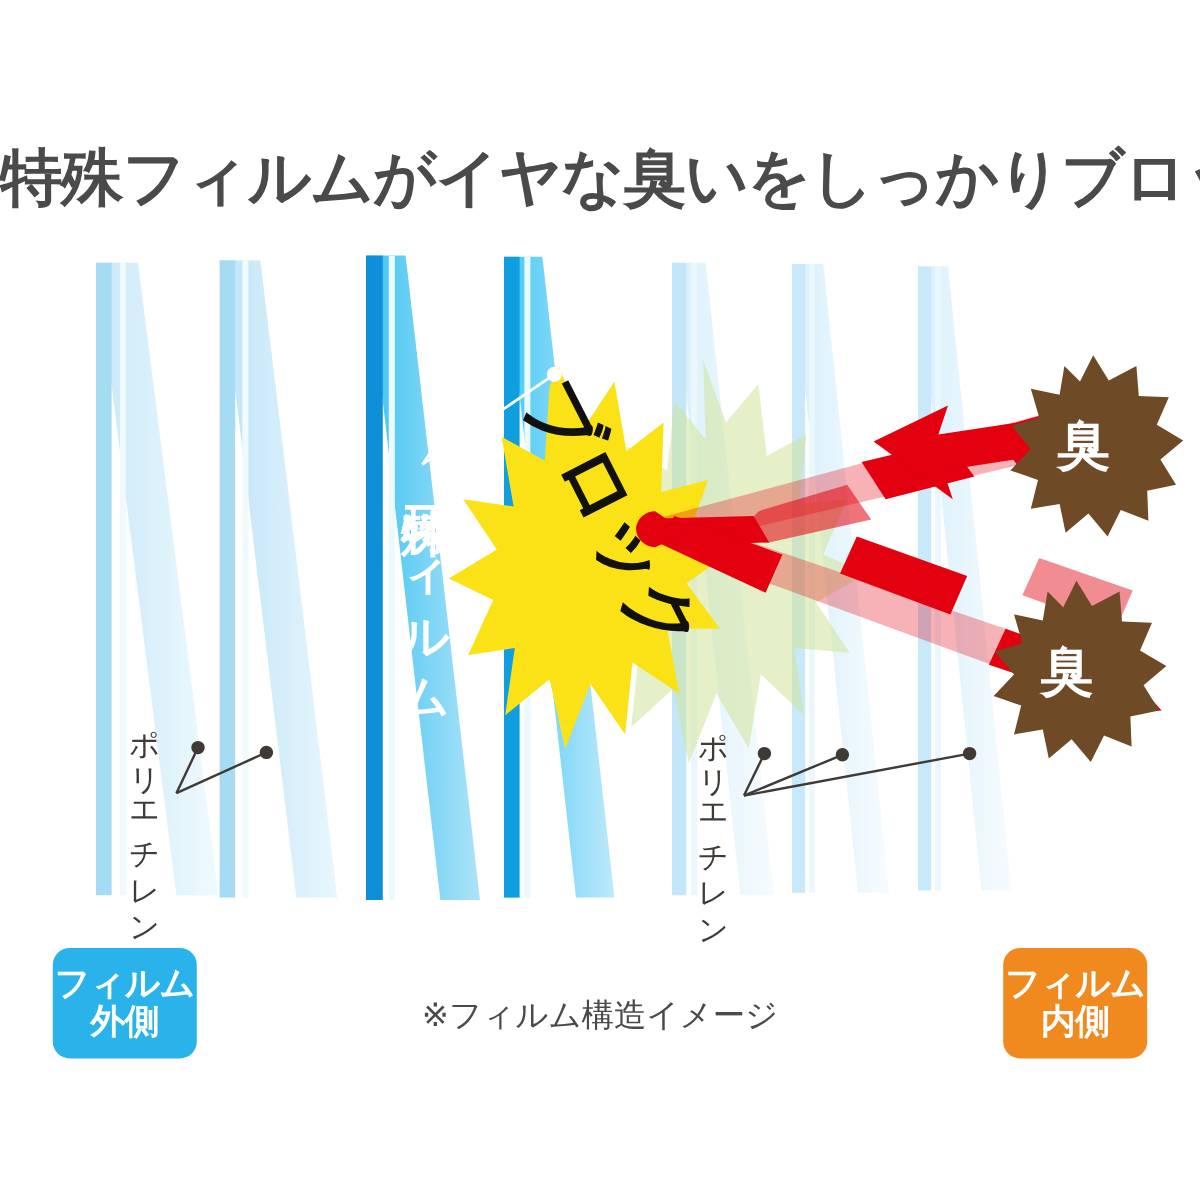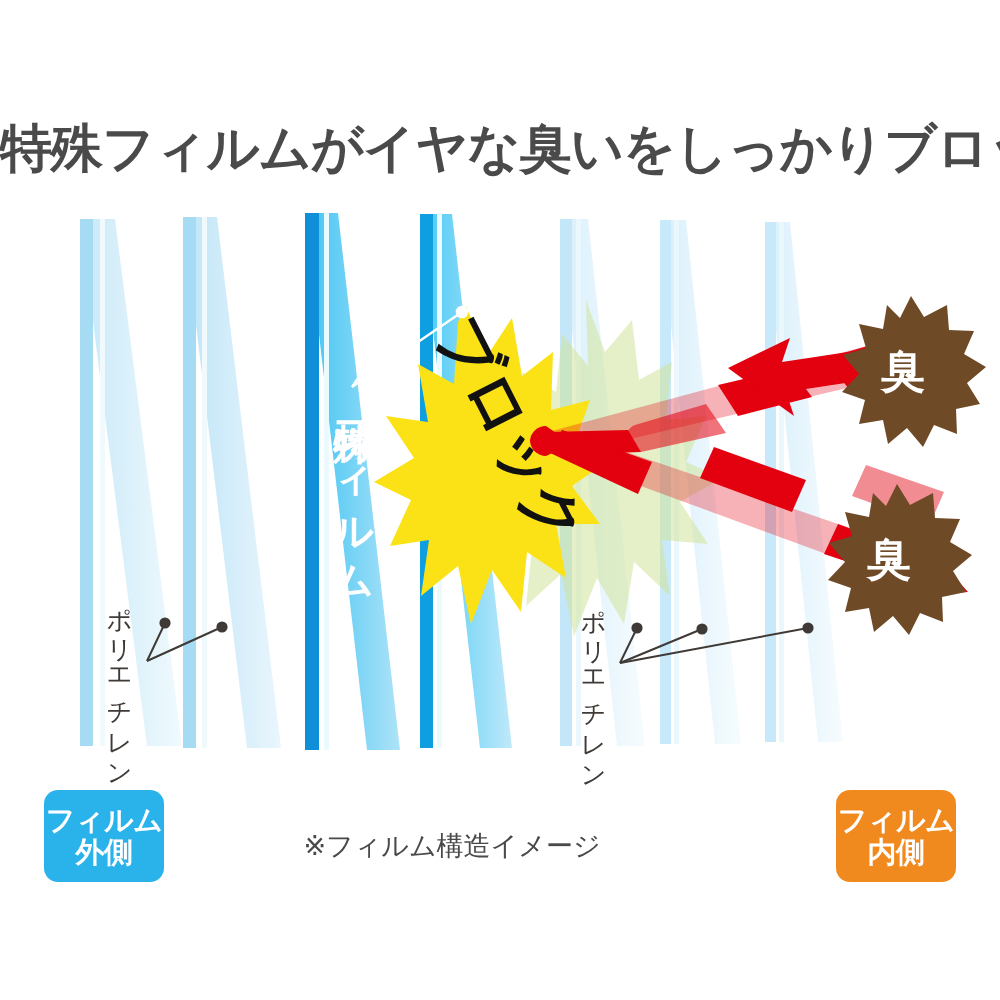--- a/index.html
+++ b/index.html
@@ -70,21 +70,21 @@
     left: 836px;
     top: 790px;
     background: #f18a1e;
   }
   .badge span { display: block; }
 
   .caption {
     position: absolute;
     left: 0;
     top: 828px;
-    width: 904px;
+    width: 1000px;
     text-align: center;
     font-size: 27px;
     color: #4a4a4a;
     letter-spacing: 0px;
   }
 
   
   .vlabel {
     font-size: 25px;
     fill: #3f3a36;

